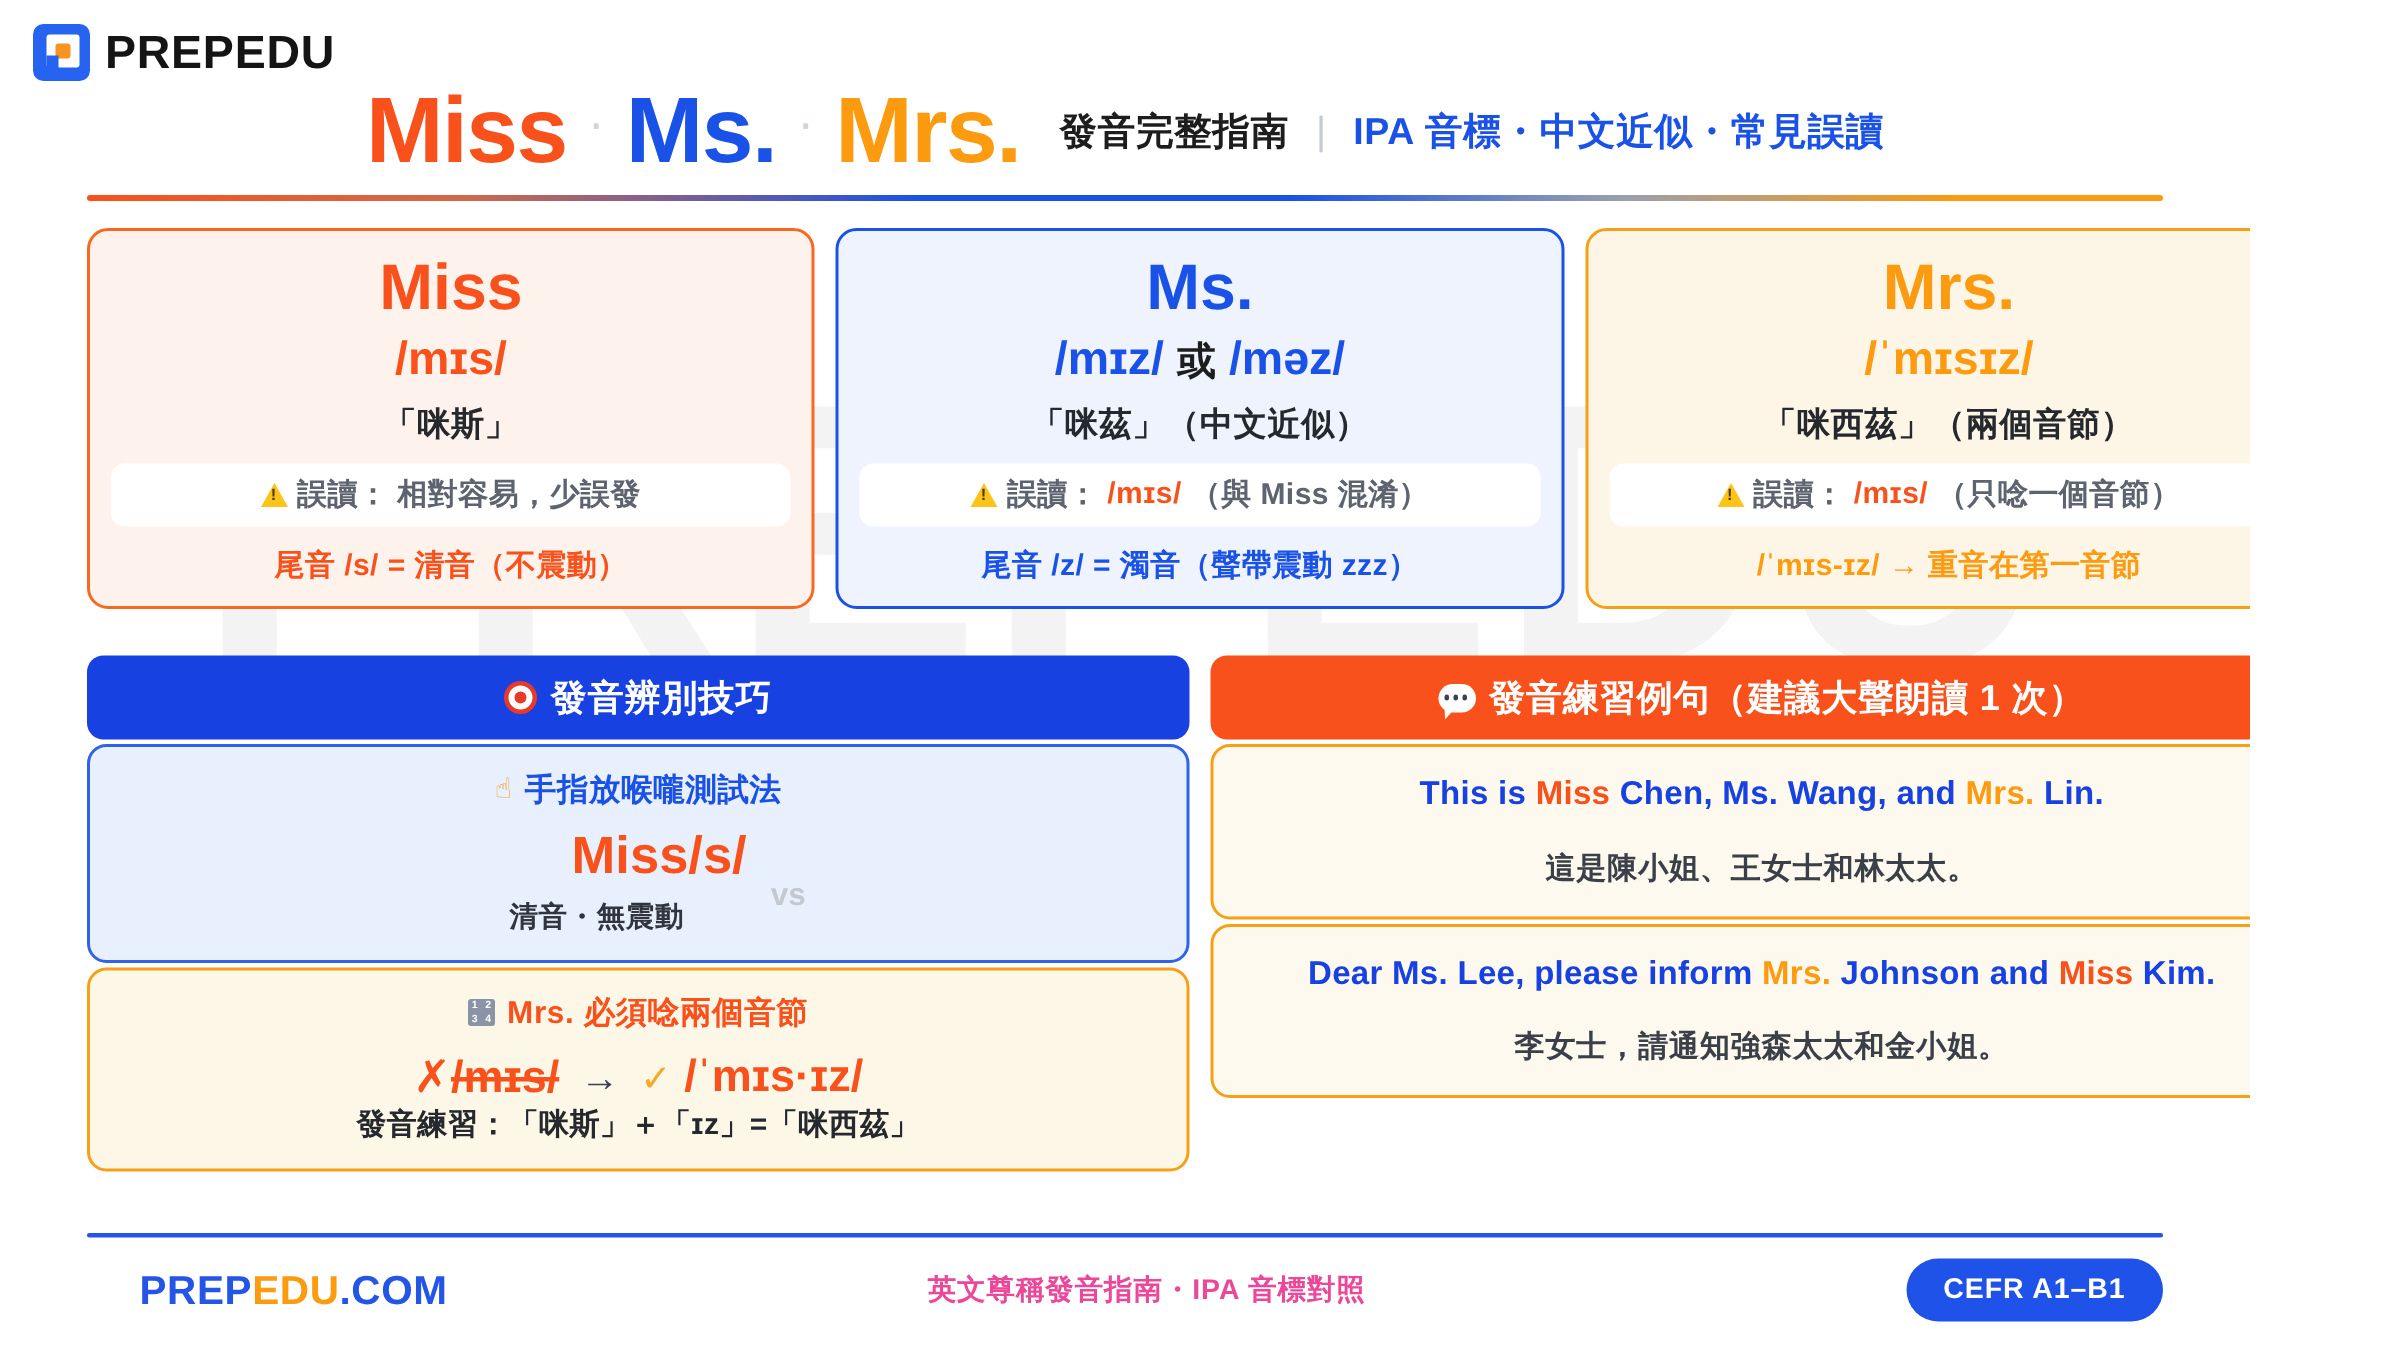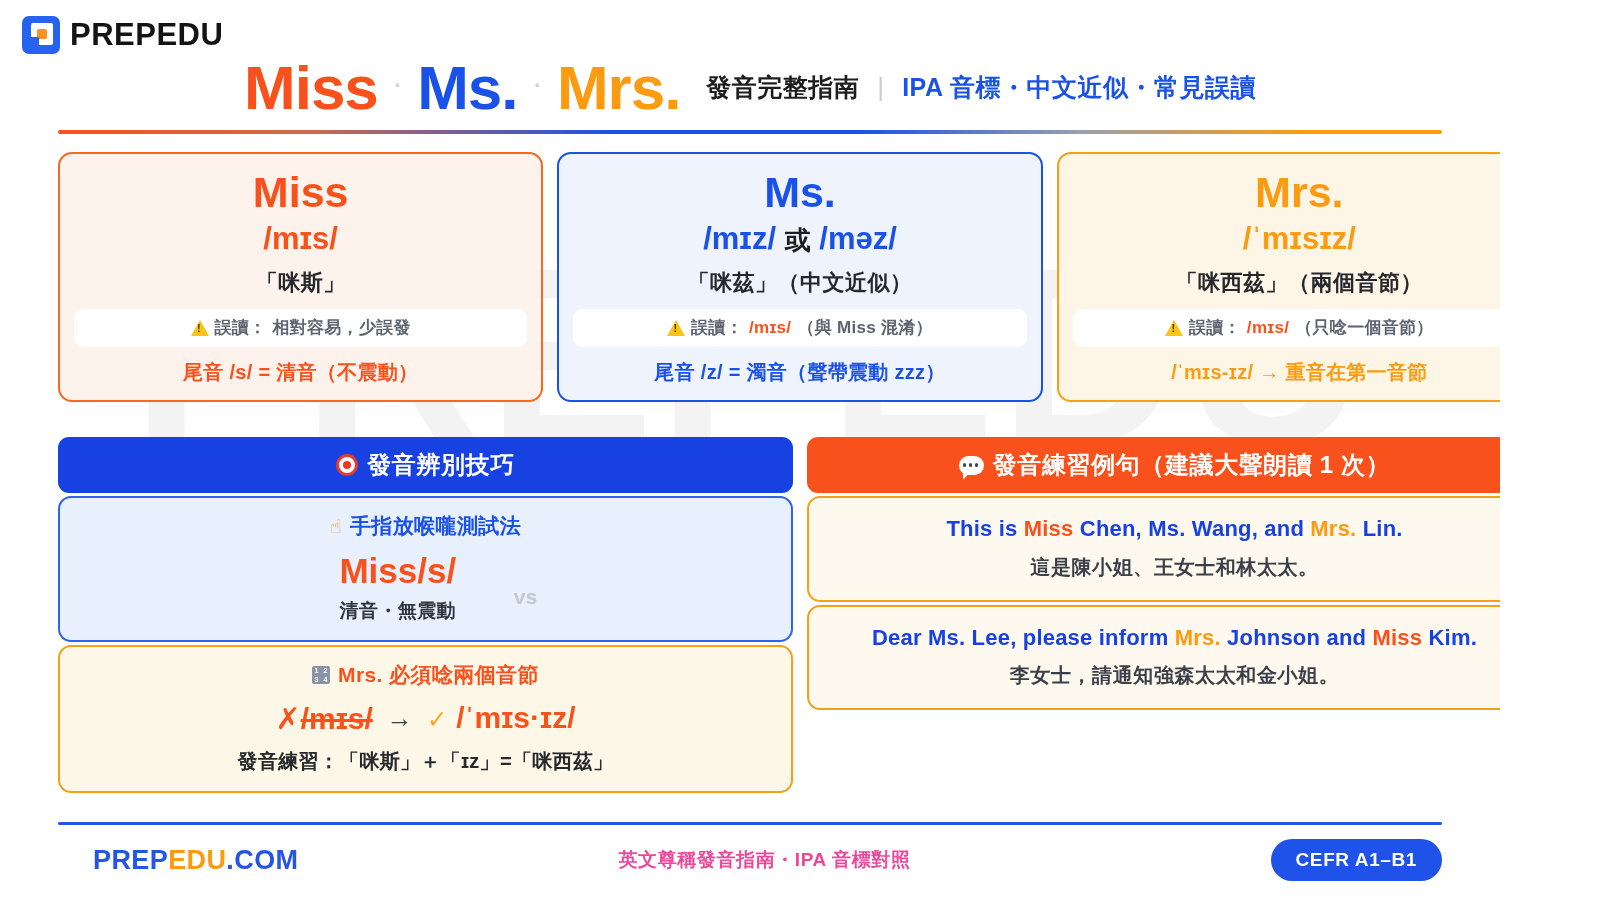--- a/index.html
+++ b/index.html
@@ -144,21 +144,21 @@
   .card-approx {
     font-size: 22px; font-weight: 700; color: #25282d;
     margin-top: 12px; letter-spacing: 0.5px;
   }
 
   .card-warn {
     margin-top: 11px;
     background: #ffffff;
     border-radius: 9px;
     padding: 7px 6px 8px;
-    font-size: 17px;
+    font-size: 20px;
     font-weight: 600;
     color: #5d6470;
     letter-spacing: 0.3px;
     display: flex; align-items: center; justify-content: center; gap: 6px;
   }
   .card-warn .warn-ipa { color: #f9511b; font-weight: 700; }
   .warn-tri {
     display: inline-block;
     width: 0; height: 0;
     border-left: 9px solid transparent;
@@ -275,21 +275,21 @@
     text-align: center;
     flex: 0 0 auto;
   }
 
   .vs-row {
     margin-top: 13px;
     display: flex; align-items: center; justify-content: center;
     gap: 0;
   }
   .vs-side { min-width: 200px; }
-  .vs-big { font-size: 35px; font-weight: 800; line-height: 1.05; }
+  .vs-big { font-size: 35px; font-weight: 800; line-height: 1.05; text-align: right; }
   .vs-big.o { color: #f9511b; }
   .vs-big.b { color: #1a52e8; }
   .vs-big .wname { color: inherit; }
   .vs-sub { font-size: 19px; font-weight: 600; color: #303540; margin-top: 8px; letter-spacing: 0.4px; }
   .vs-label {
     font-size: 21px; font-weight: 700; color: #c3c8d1;
     padding: 0 16px;
     position: relative; top: 9px;
   }
 
@@ -297,21 +297,21 @@
     margin-top: 12px;
     font-size: 30px; font-weight: 800;
     display: flex; align-items: center; justify-content: center; gap: 14px;
     color: #f9511b;
   }
   .strike { text-decoration: line-through; text-decoration-thickness: 2.5px; }
   .arrow { color: #3b4252; font-size: 26px; font-weight: 700; }
   .chk { color: #f9a825; font-weight: 700; font-size: 25px; }
   .mrs-ok { color: #f9511b; }
   .mrs-bottom {
-    margin-top: 12px;
+    margin-top: 0;
     font-size: 20px; font-weight: 700; color: #25282d;
     letter-spacing: 0.3px;
   }
 
   
   .sent {
     border-radius: 13px;
     border: 2.2px solid #f6a017;
     background: #fdf9ef;
     padding: 17px 14px 19px;
@@ -319,21 +319,21 @@
   }
   .sent-en {
     font-size: 22px; font-weight: 800;
     color: #1741e0;
     letter-spacing: 0.2px;
     line-height: 1.25;
   }
   .sent-en .o { color: #f9511b; }
   .sent-en .a { color: #fc9a10; }
   .sent-cn {
-    margin-top: 11px;
+    margin-top: 22px;
     font-size: 20px; font-weight: 600;
     color: #3b4048;
     letter-spacing: 0.6px;
   }
 
   
   .foot-divider {
     position: absolute;
     left: 58px; right: 58px; top: 822px;
     height: 3px;

